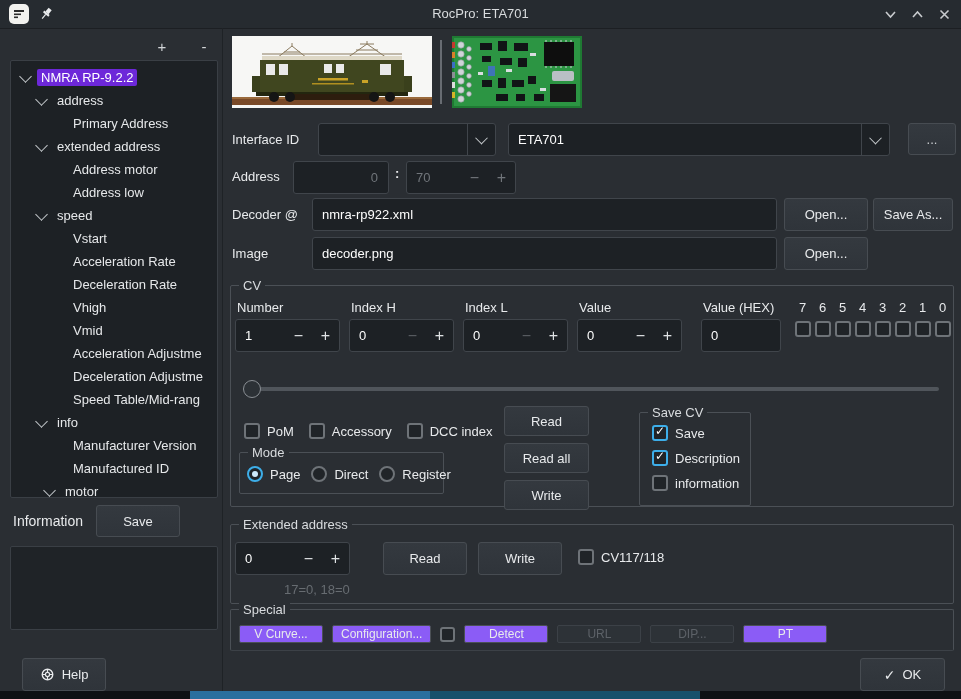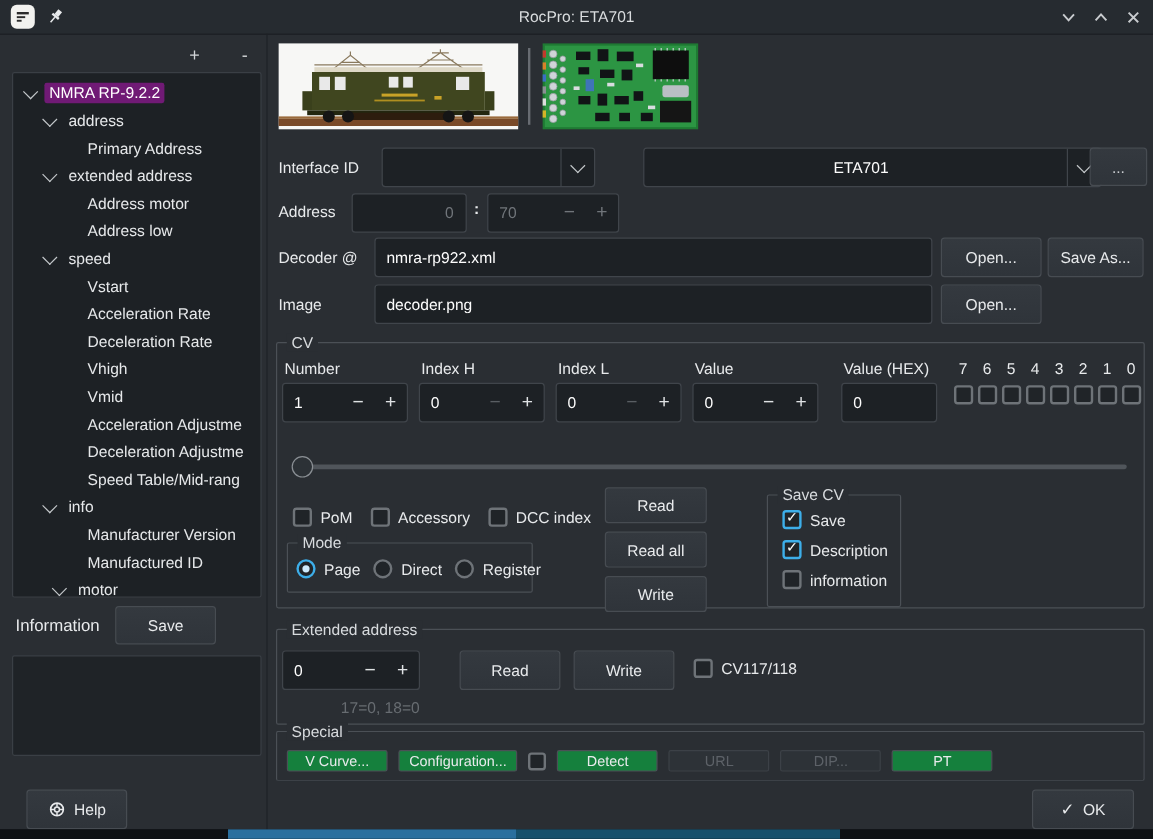--- a/index.html
+++ b/index.html
@@ -41,35 +41,35 @@
   .radio-item.selected .radio::after{content:"";position:absolute;left:3px;top:3px;width:6px;height:6px;border-radius:50%;background:#cdeafc;}
 
   
   .side-pm{position:absolute;left:152px;top:38px;width:62px;display:flex;justify-content:space-between;color:#d2d5d8;font-size:15px;}
   .side-pm span{width:20px;text-align:center;}
   .tree{position:absolute;left:10px;top:60px;width:208px;height:438px;background:#1d2125;border:1px solid #3a3f45;border-radius:2px;overflow:hidden;padding-top:5px;box-sizing:border-box;}
   .tree-row{height:23px;display:flex;align-items:center;gap:7px;white-space:nowrap;overflow:hidden;color:#e6e8ea;}
   .tree-row .chev{width:8px;height:8px;flex:none;border-right:1.6px solid #c4c8cb;border-bottom:1.6px solid #c4c8cb;transform:rotate(45deg);margin-top:-3px;visibility:hidden;}
   .tree-row.has-chevron .chev{visibility:visible;}
   .tree-label{padding:1px 4px;border-radius:2px;}
-  .tree-row.selected .tree-label{background:#701a75;color:#fff;}
+  .tree-row.selected .tree-label{background:#6d28d9;color:#fff;}
   .info-label{position:absolute;left:13px;top:513px;font-size:14px;}
   #save-btn{position:absolute;left:96px;top:505px;width:84px;height:32px;}
   .side-textarea{position:absolute;left:10px;top:546px;width:208px;height:84px;background:#1f2327;border:1px solid #3a3f45;border-radius:2px;box-sizing:border-box;}
   .v-divider{position:absolute;left:222px;top:28px;bottom:0;width:1px;background:#1e2226;}
 
   
   .loco-img{position:absolute;left:232px;top:36px;width:200px;height:72px;}
   .img-sep{position:absolute;left:440px;top:40px;width:2px;height:64px;background:#9aa0a5;opacity:.55;}
   .pcb-img{position:absolute;left:452px;top:36px;width:130px;height:72px;}
 
   
   .lbl{position:absolute;color:#e8eaec;}
   #lbl-interface{left:232px;top:132px;} #combo-left{position:absolute;left:318px;top:123px;width:178px;}
-  #combo-right{position:absolute;left:536px;top:123px;width:382px;text-align:center;}
+  #combo-right{position:absolute;left:508px;top:123px;width:382px;}
   #btn-more{position:absolute;left:908px;top:123px;width:48px;height:32px;color:#c9ccCF;}
   #lbl-address{left:232px;top:169px;}
   #addr-low{position:absolute;left:293px;top:161px;width:96px;}
   #addr-low .spin-val{text-align:right;padding-right:10px;color:#70757a;}
   #addr-colon{position:absolute;left:395px;top:166px;font-weight:bold;}
   #addr-high{position:absolute;left:406px;top:161px;width:110px;}
   #lbl-decoder{left:232px;top:207px;} #decoder-field{position:absolute;left:312px;top:198px;width:465px;}
   #btn-decoder-open{position:absolute;left:784px;top:198px;width:84px;height:33px;}
   #btn-save-as{position:absolute;left:873px;top:198px;width:80px;height:33px;}
   #lbl-image{left:232px;top:246px;} #image-field{position:absolute;left:312px;top:237px;width:465px;}
@@ -101,21 +101,21 @@
   #ext-group{left:230px;top:524px;width:724px;height:80px;}
   #ext-spin{position:absolute;left:4px;top:17px;width:115px;}
   #ext-read{position:absolute;left:152px;top:17px;width:84px;height:33px;}
   #ext-write{position:absolute;left:247px;top:17px;width:84px;height:33px;}
   #ext-cb{position:absolute;left:347px;top:24px;}
   #ext-status{position:absolute;left:5px;top:57px;color:#676c71;margin-left:48px;}
 
   
   #special-group{left:230px;top:609px;width:724px;height:42px;border-bottom-color:#3c4147;}
   #special-row{position:absolute;left:8px;top:15px;display:flex;align-items:center;gap:9px;}
-  .special-btn{height:18px;min-width:84px;padding:0 8px;font-size:12px;background:#15803d;border:1px solid #4b5056;border-radius:2px;}
+  .special-btn{height:18px;min-width:84px;padding:0 8px;font-size:12px;background:#8b5cf6;border:1px solid #4b5056;border-radius:2px;}
   #special-cb{width:15px;height:15px;}
 
   
   #help-btn{position:absolute;left:22px;top:658px;width:84px;height:33px;gap:7px;}
   #ok-btn{position:absolute;left:860px;top:658px;width:85px;height:33px;gap:7px;}
   .ok-check{font-size:14px;color:#e8eaec;}
 
   
   .edge-strip{position:absolute;left:0;top:28px;bottom:8px;width:8px;background:#0a0c0d;}
   .edge-block{position:absolute;left:0;width:7px;}

